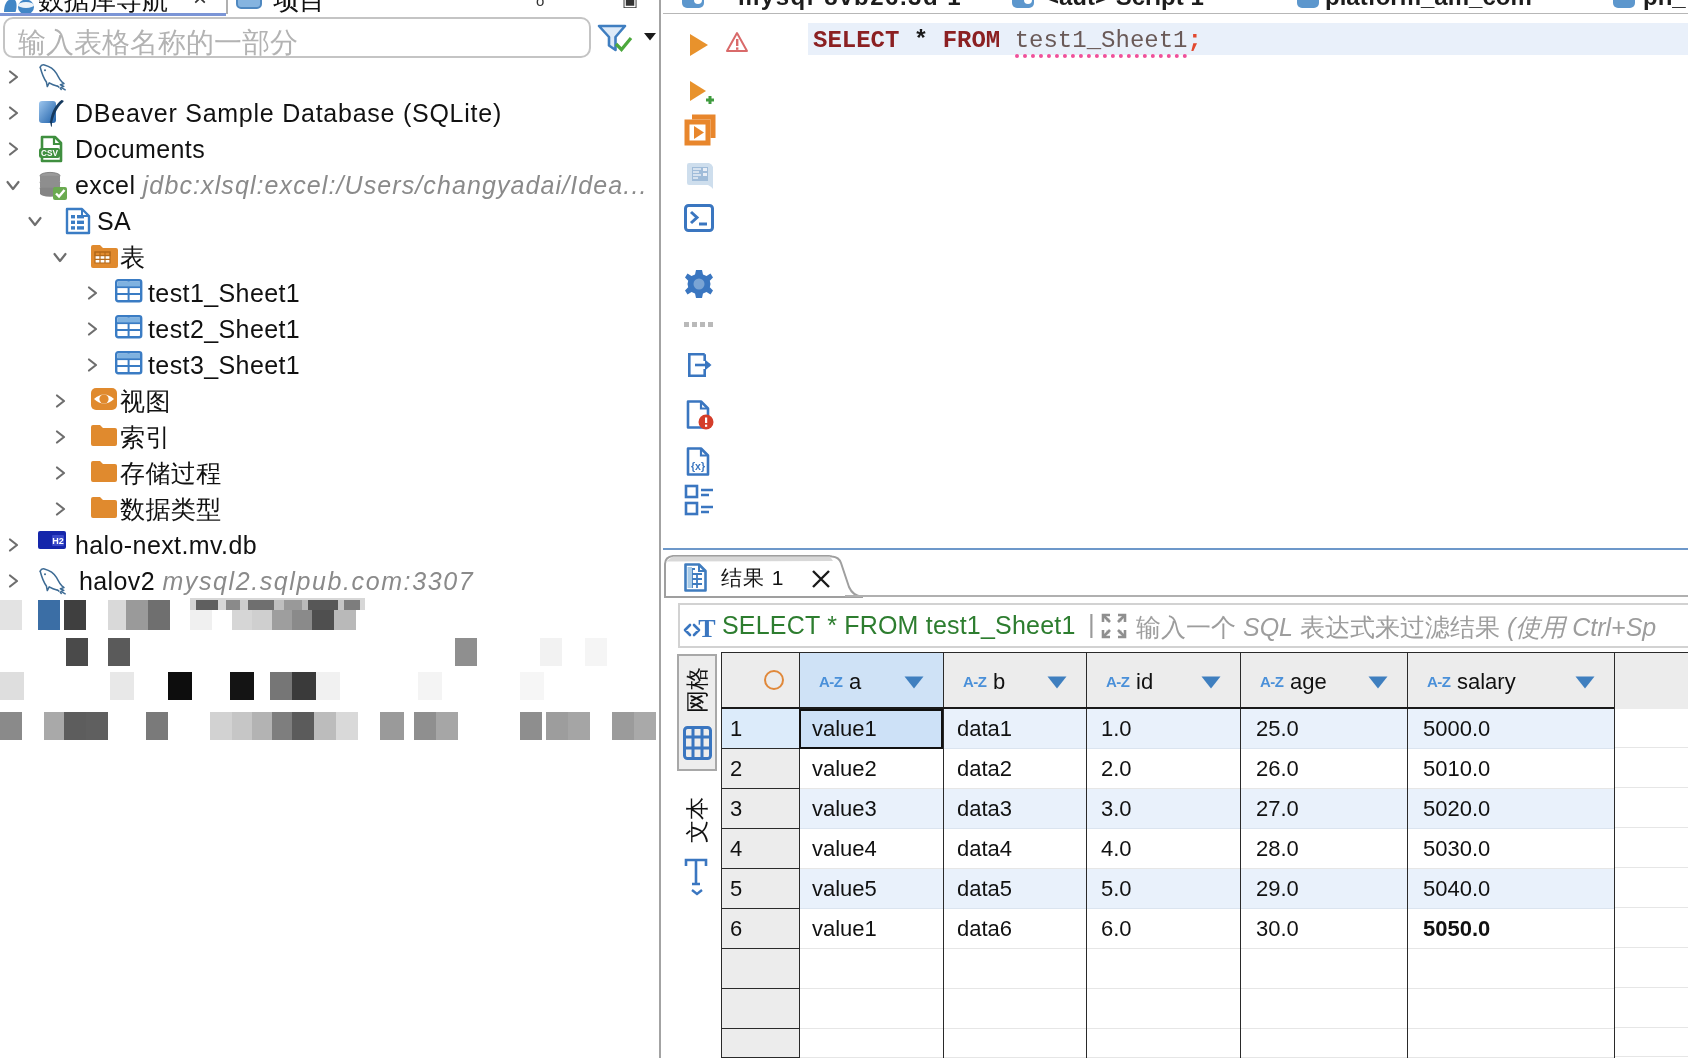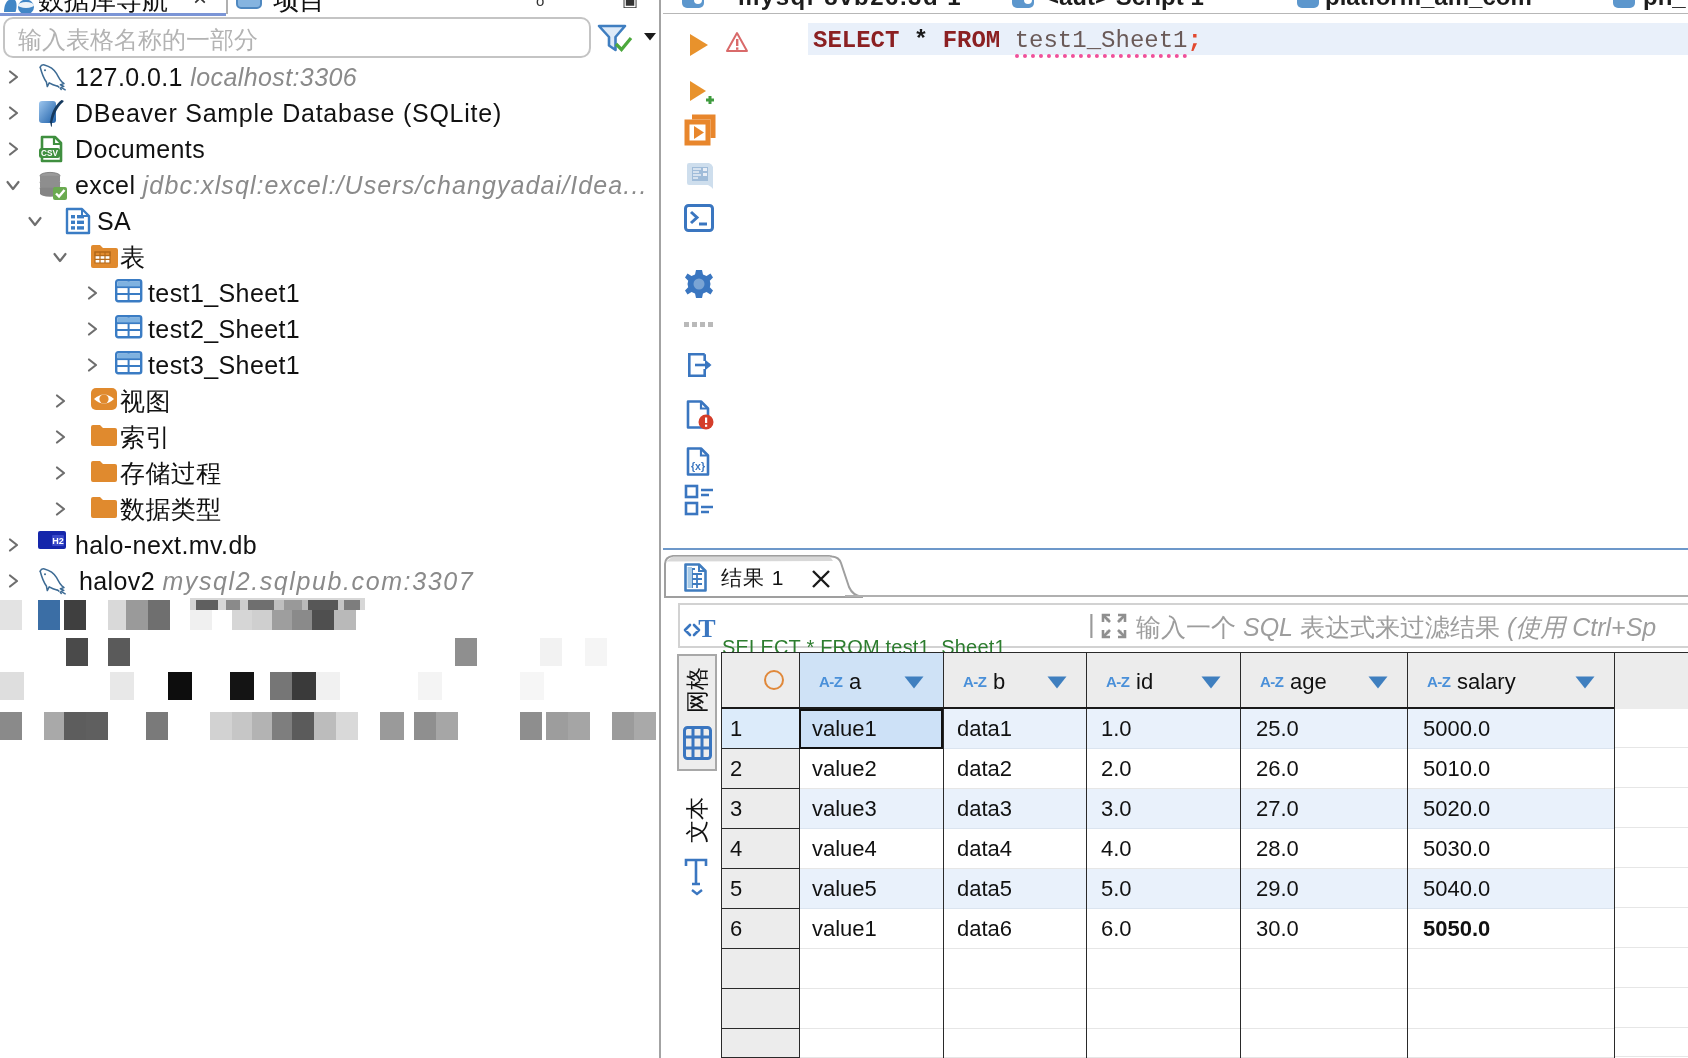--- a/index.html
+++ b/index.html
@@ -28,21 +28,21 @@
       <div class="abs" style="left:193px;top:-16px;font-size:24px;color:#333;">×</div>
     <div class="abs" style="left:236px;top:-15px;width:26px;height:24px;background:#85b4e0;border:2px solid #4f88c0;border-radius:5px;"></div>
     <div class="abs" style="left:273px;top:-17px;font-size:26px;color:#111;">项目</div>
     <div class="abs" style="left:536px;top:-8px;font-size:15px;color:#333;">o</div>
     <div class="abs" style="left:622px;top:-10px;font-size:17px;color:#333;">▣</div>
     <div class="abs" style="left:226px;top:0;width:2px;height:16px;background:#b0b0b0;"></div>
   </div>
   <div class="abs" style="left:0;top:13px;width:226px;height:3px;background:#7b95d6;"></div>
 
   <div class="abs" style="left:3px;top:17px;width:588px;height:41px;border:2px solid #c4c4c4;border-radius:10px;"></div>
-  <div class="abs" style="left:18px;top:24px;font-size:24px;color:#b3b3b3;">输入表格名称的一部分</div>
+  <div class="abs" style="left:18px;top:24px;font-size:28px;color:#b3b3b3;">输入表格名称的一部分</div>
 
   <svg class="abs" style="left:597px;top:24px;" width="62" height="30" viewBox="0 0 62 30">
     <path d="M2 2 L28 2 L18.5 13 L18.5 26 L12 21.5 L12 13 Z" fill="#ddeaf8" stroke="#3f7ec0" stroke-width="2.6" stroke-linejoin="round"></path>
     <path d="M19 20 L24.5 25.5 L34 14" fill="none" stroke="#4ca83c" stroke-width="3.2"></path>
     <path d="M47 9 L59 9 L53 16.5 Z" fill="#1a1a1a"></path>
   </svg>
 
   <div id="tree" class="abs" style="left:0;top:0;width:658px;height:1058px;overflow:hidden;">
   <svg class="abs" style="left:6px;top:69px;" width="14" height="16" viewBox="0 0 14 16">
         <path d="M4 2.5 L11 8 L4 13.5" fill="none" stroke="#6e6e6e" stroke-width="2.2" stroke-linecap="round" stroke-linejoin="round"></path>
@@ -50,21 +50,20 @@
       <div class="abs" style="left:38px;top:63px;">
         <svg width="30" height="30" viewBox="0 0 30 30">
 <g fill="none" stroke="#3d6b94" stroke-width="1.5" stroke-linejoin="round" stroke-linecap="round">
 <path d="M2.2 4.2 C2.8 2.5 4.6 1.6 6.4 2 C11.5 3.3 16 6.3 18.6 10.6 C20.4 13.6 21.3 16.2 23.6 18.6 L26 20.6 L22.4 21.8 L25.8 23.4 L23 24.4 L27.2 26.8"></path>
 <path d="M2.2 4.2 C3.4 8.8 5.2 14.5 8.4 19 L9.3 23.6 L11.2 19.8 C13.8 21.4 16.9 22.5 19.6 23.2"></path>
 <path d="M19.6 23.2 C21.2 24.2 22.4 25.4 23.4 26.6" stroke-dasharray="1.5 1.8"></path>
 </g>
 <circle cx="7" cy="7.2" r="1" fill="#3d6b94"></circle>
 </svg>
       </div>
-      <div class="row" style="top:59px;padding-left:75px;">127.0.0.1 <span class="it">localhost:3306</span></div>
   <svg class="abs" style="left:6px;top:105px;" width="14" height="16" viewBox="0 0 14 16">
         <path d="M4 2.5 L11 8 L4 13.5" fill="none" stroke="#6e6e6e" stroke-width="2.2" stroke-linecap="round" stroke-linejoin="round"></path>
       </svg>
       <div class="abs" style="left:38px;top:99px;">
         <svg width="26" height="28" viewBox="0 0 26 28">
 <defs>
             <linearGradient id="sqg" x1="0" y1="0" x2="1" y2="1">
 <stop offset="0" stop-color="#9dc6ee"></stop>
               <stop offset="1" stop-color="#1d5fa8"></stop>
             </linearGradient>
@@ -413,21 +412,21 @@
   <div class="abs" style="left:721px;top:564px;font-size:21px;color:#111;letter-spacing:1px;">结果 1</div>
   <svg class="abs" style="left:810px;top:568px;" width="22" height="22" viewBox="0 0 22 22">
 <path d="M3 3 L19 19 M19 3 L3 19" stroke="#1a1a1a" stroke-width="2.4"></path>
       </svg>
   <div class="abs" style="left:845px;top:595px;width:843px;height:2px;background:#b0b0b0;"></div>
   <div class="abs" style="left:678px;top:603px;width:1012px;height:45px;border:2px solid #d2d2d2;background:#fff;"></div>
   <svg class="abs" style="left:683px;top:613px;" width="34" height="28" viewBox="0 0 34 28">
 <path d="M7 12 L2 17 L7 22 M11 12 L16 17 L11 22" fill="none" stroke="#3a76c0" stroke-width="2.6" stroke-linejoin="round" stroke-linecap="round"></path>
 <text x="24" y="24" font-family="Liberation Serif" font-size="26" font-weight="bold" fill="#3a76c0" text-anchor="middle">T</text>
 </svg>
-  <div class="abs" style="left:722px;top:636px;font-size:20px;color:#2d7d2f;letter-spacing:0.2px;">SELECT * FROM test1_Sheet1</div>
+  <div class="abs" style="left:722px;top:611px;font-size:25px;color:#2d7d2f;letter-spacing:0.2px;">SELECT * FROM test1_Sheet1</div>
   <div class="abs" style="left:1088px;top:609px;font-size:26px;color:#9a9a9a;">|</div>
   <svg class="abs" style="left:1100px;top:612px;" width="28" height="28" viewBox="0 0 28 28">
 <g stroke="#8f8f8f" stroke-width="2.6" fill="#8f8f8f">
 <path d="M3 10 L3 3 L10 3" fill="none"></path>
           <path d="M3 3 L10 10"></path>
           <path d="M9.2 6 L9.2 9.2 L6 9.2 Z" stroke="none"></path>
 <path d="M18 3 L25 3 L25 10" fill="none"></path>
           <path d="M25 3 L18 10"></path>
           <path d="M18.8 6 L18.8 9.2 L22 9.2 Z" stroke="none"></path>
 <path d="M3 18 L3 25 L10 25" fill="none"></path>

